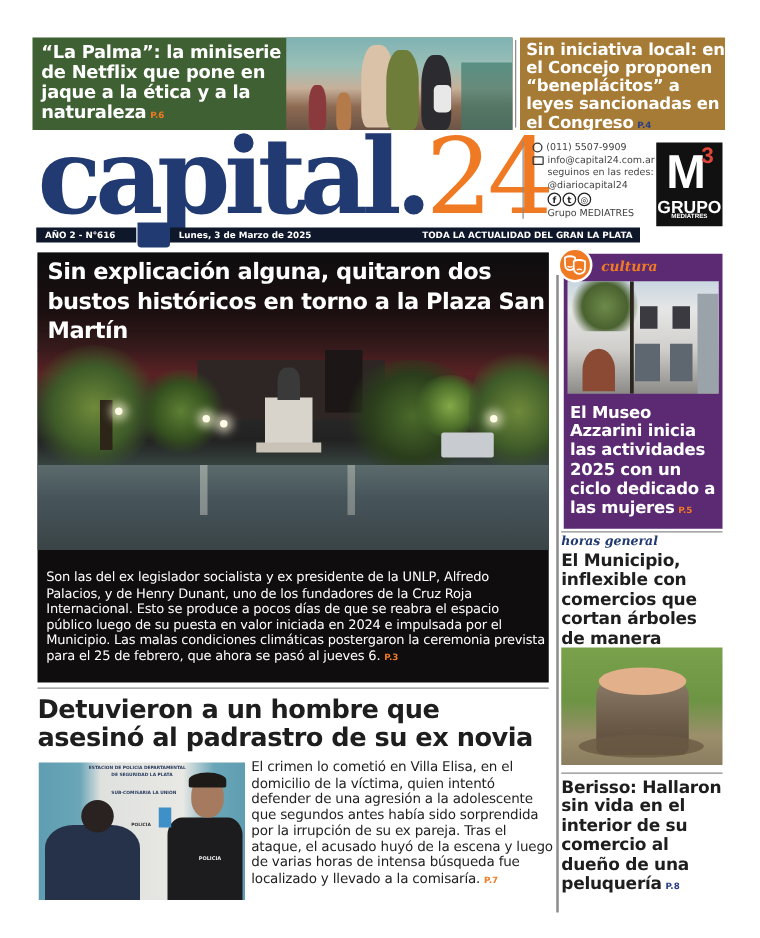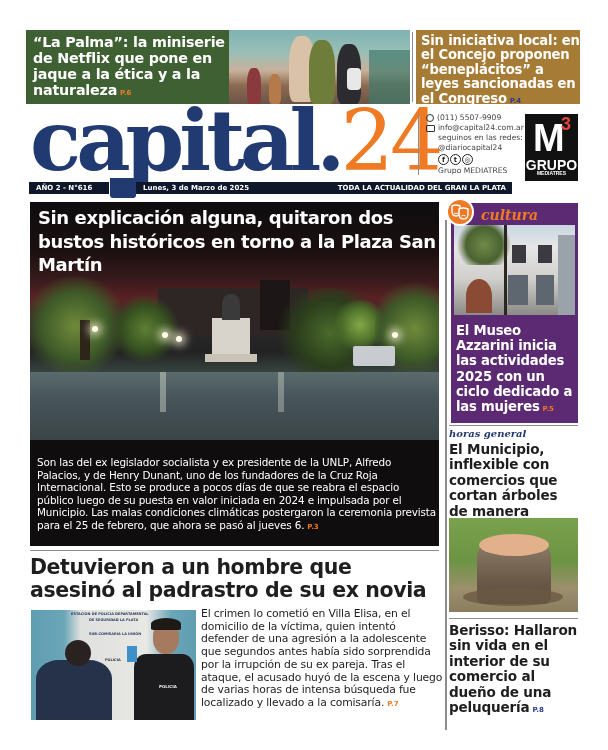--- a/index.html
+++ b/index.html
@@ -50,21 +50,21 @@
   #main h1 { position: absolute; left: 8px; top: 4px; width: 400px; color: #fff; font-weight: bold; font-size: 18px; line-height: 23.5px; letter-spacing: -0.4px; }
   #main .body { position: absolute; left: 7px; top: 254px; width: 400px; color: #fff; font-size: 10.4px; line-height: 12.6px; letter-spacing: -0.15px; }
   .palm { position: absolute; background: radial-gradient(circle, #6f8a3a 0%, #3e5a28 45%, rgba(30,40,20,0) 70%); border-radius: 50%; }
   .lamp { position: absolute; width: 6px; height: 6px; border-radius: 50%; background: #fffbe6; box-shadow: 0 0 8px 4px rgba(255,250,220,0.7); }
   .monument { position: absolute; background: #d8d4cc; }
   .building { position: absolute; background: #2d2624; }
 
   
   #rcol-line { left: 445px; top: 220px; width: 2px; height: 510px; background: #8c8c8c; }
   #cultura { left: 451px; top: 203px; width: 127px; height: 220px; background: #5c2a72; }
-  #cultura .label { position: absolute; left: 30px; top: 4px; font-family: "DejaVu Serif", serif; font-style: italic; font-weight: bold; color: #f07a24; font-size: 14px; }
+  #cultura .label { position: absolute; left: 30px; top: 4px; font-family: "DejaVu Serif", serif; font-style: italic; font-weight: bold; color: #f07a24; font-size: 11px; }
   #cultura .photo { position: absolute; left: 3px; top: 22px; width: 121px; height: 90px;
     background: linear-gradient(180deg, #c9d6e0 0%, #e6e6e6 25%, #d0cfcc 60%, #8b8a86 100%); overflow: hidden; }
   #cultura .txt { position: absolute; left: 5px; top: 120px; width: 122px; color: #fff; font-weight: bold; font-size: 13.2px; line-height: 15.2px; letter-spacing: -0.2px; }
   #masks { left: 446px; top: 198px; width: 28px; height: 28px; border-radius: 50%; background: #f07a24; border: 2px solid #fff; display: flex; align-items: center; justify-content: center; }
 
   #info { left: 449px; top: 425px; width: 129px; }
   #info .topline { height: 1px; background: #8c8c8c; margin-bottom: 2px; }
   #info .label { font-family: "DejaVu Serif", serif; font-style: italic; font-weight: bold; color: #213a72; font-size: 10px; line-height: 11px; }
   #info h2 { font-size: 13.6px; line-height: 15.4px; font-weight: bold; color: #1e1e1e; letter-spacing: -0.2px; margin-top: 3px; }
   #stump { left: 449px; top: 518px; width: 129px; height: 94px; background: linear-gradient(180deg, #7aa14c 0%, #6c9443 45%, #9b8f6c 75%, #8b7d60 100%); overflow: hidden; }

